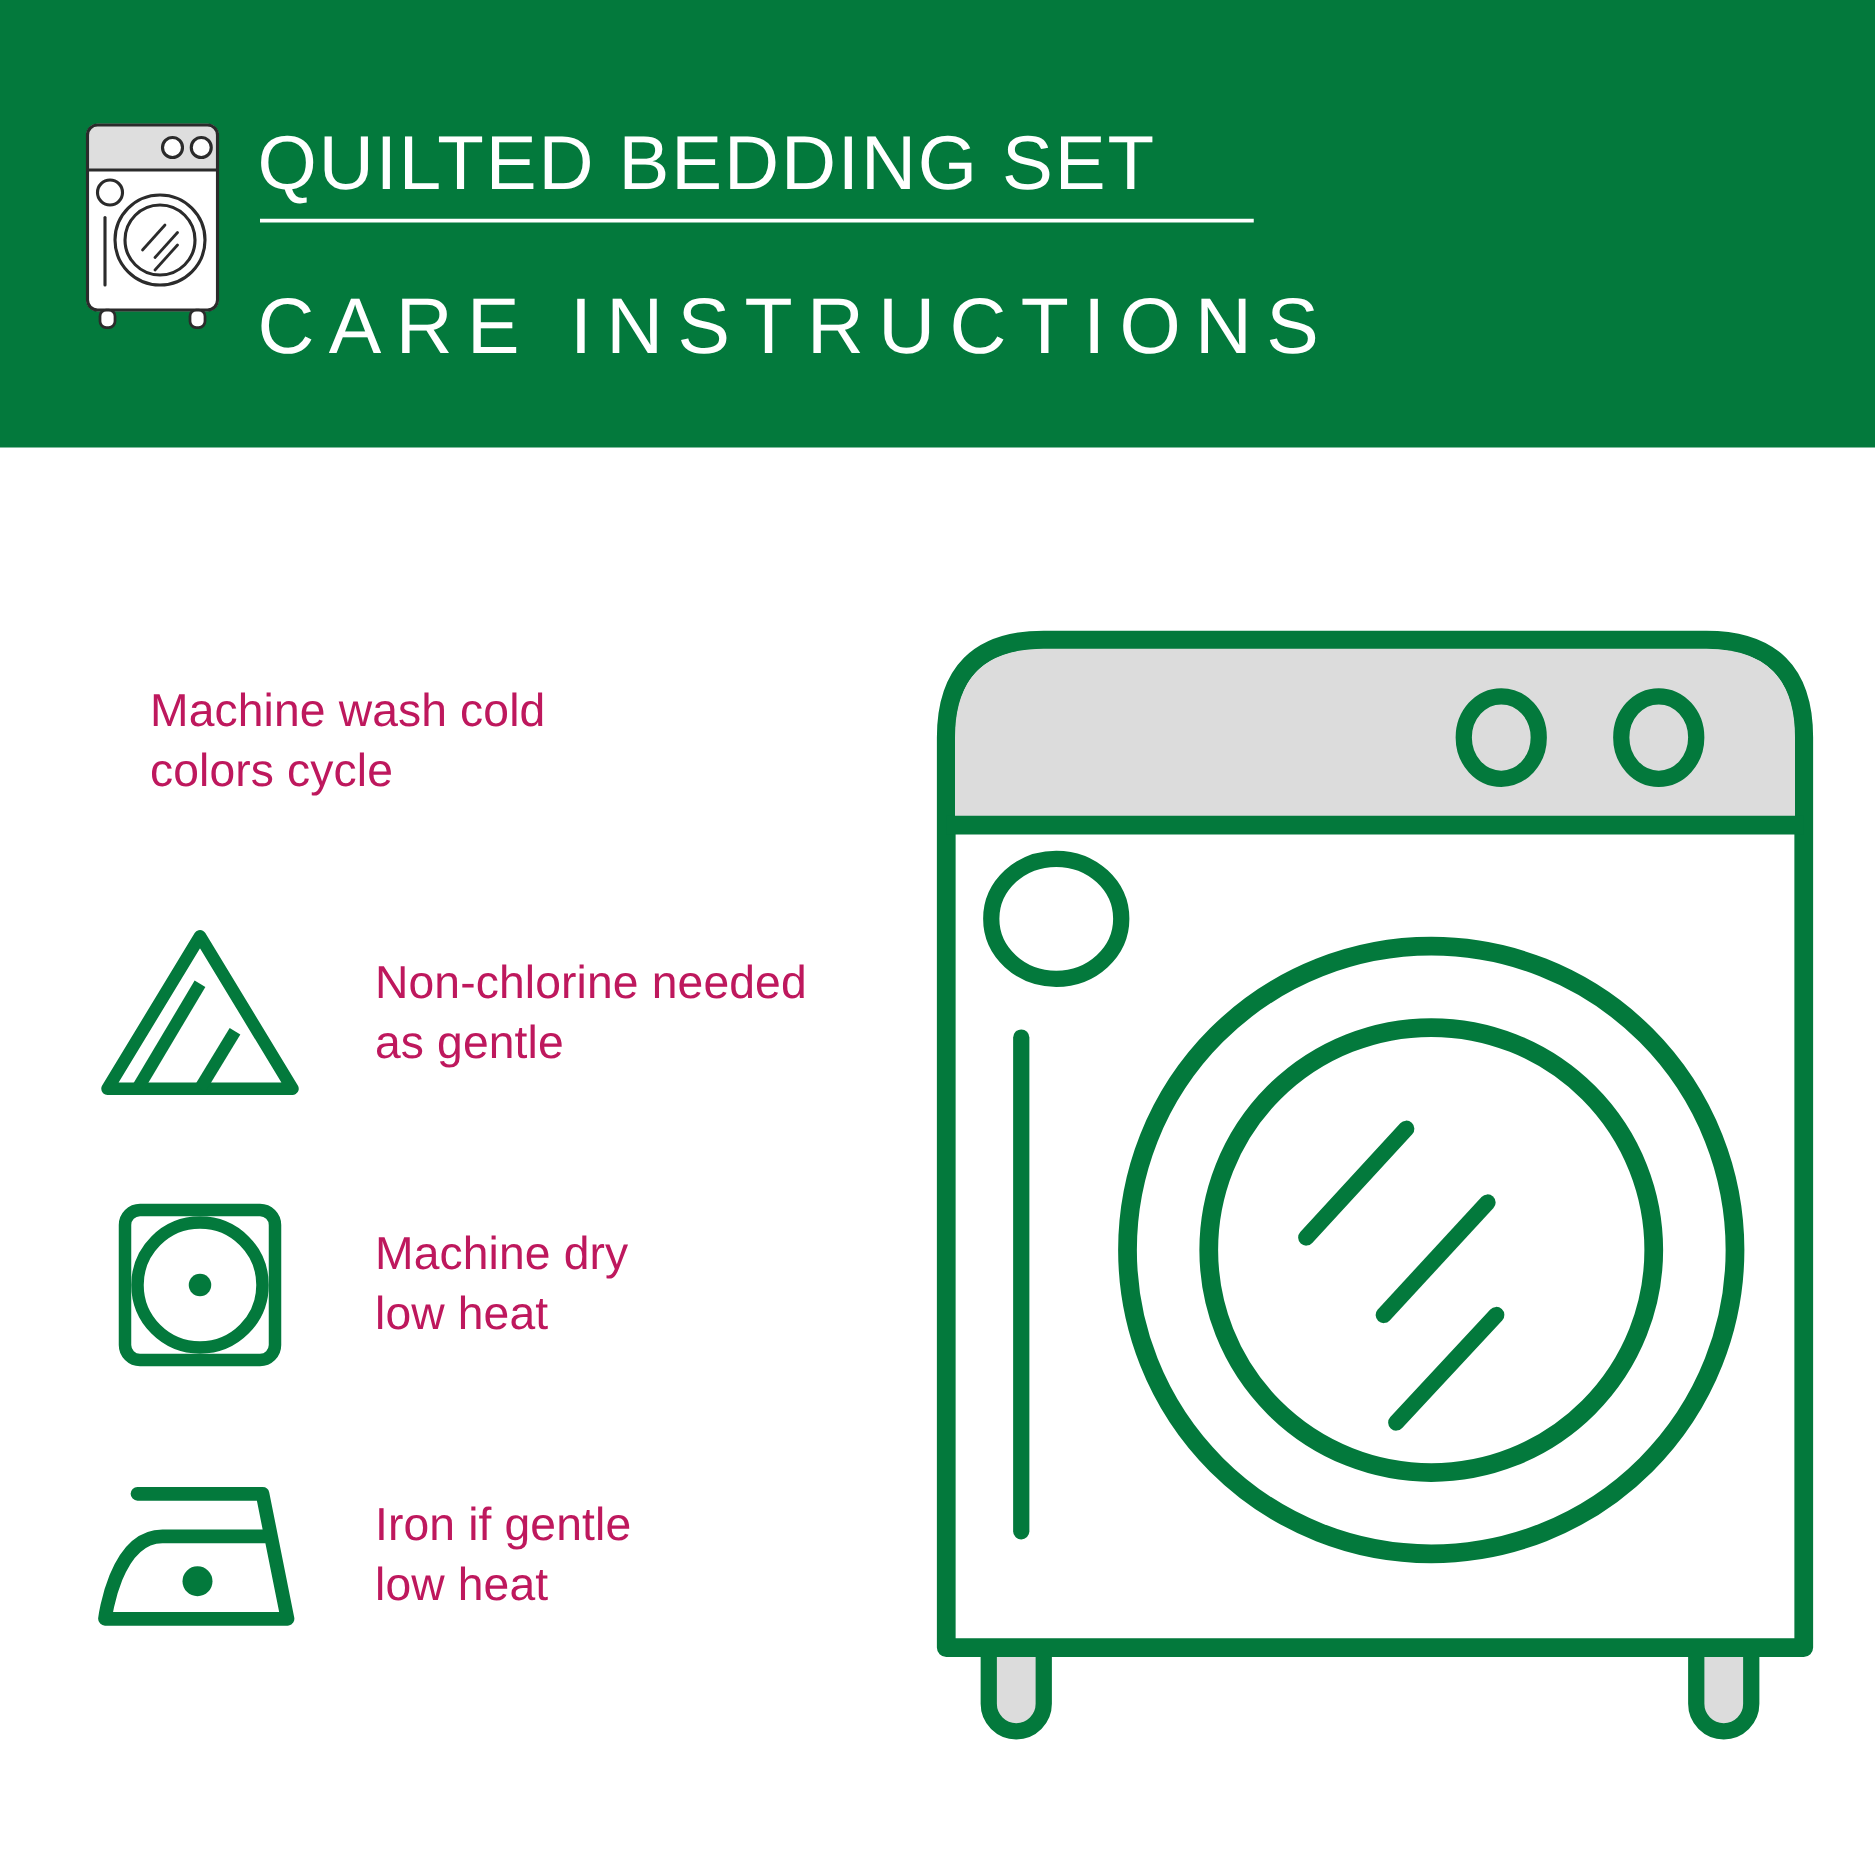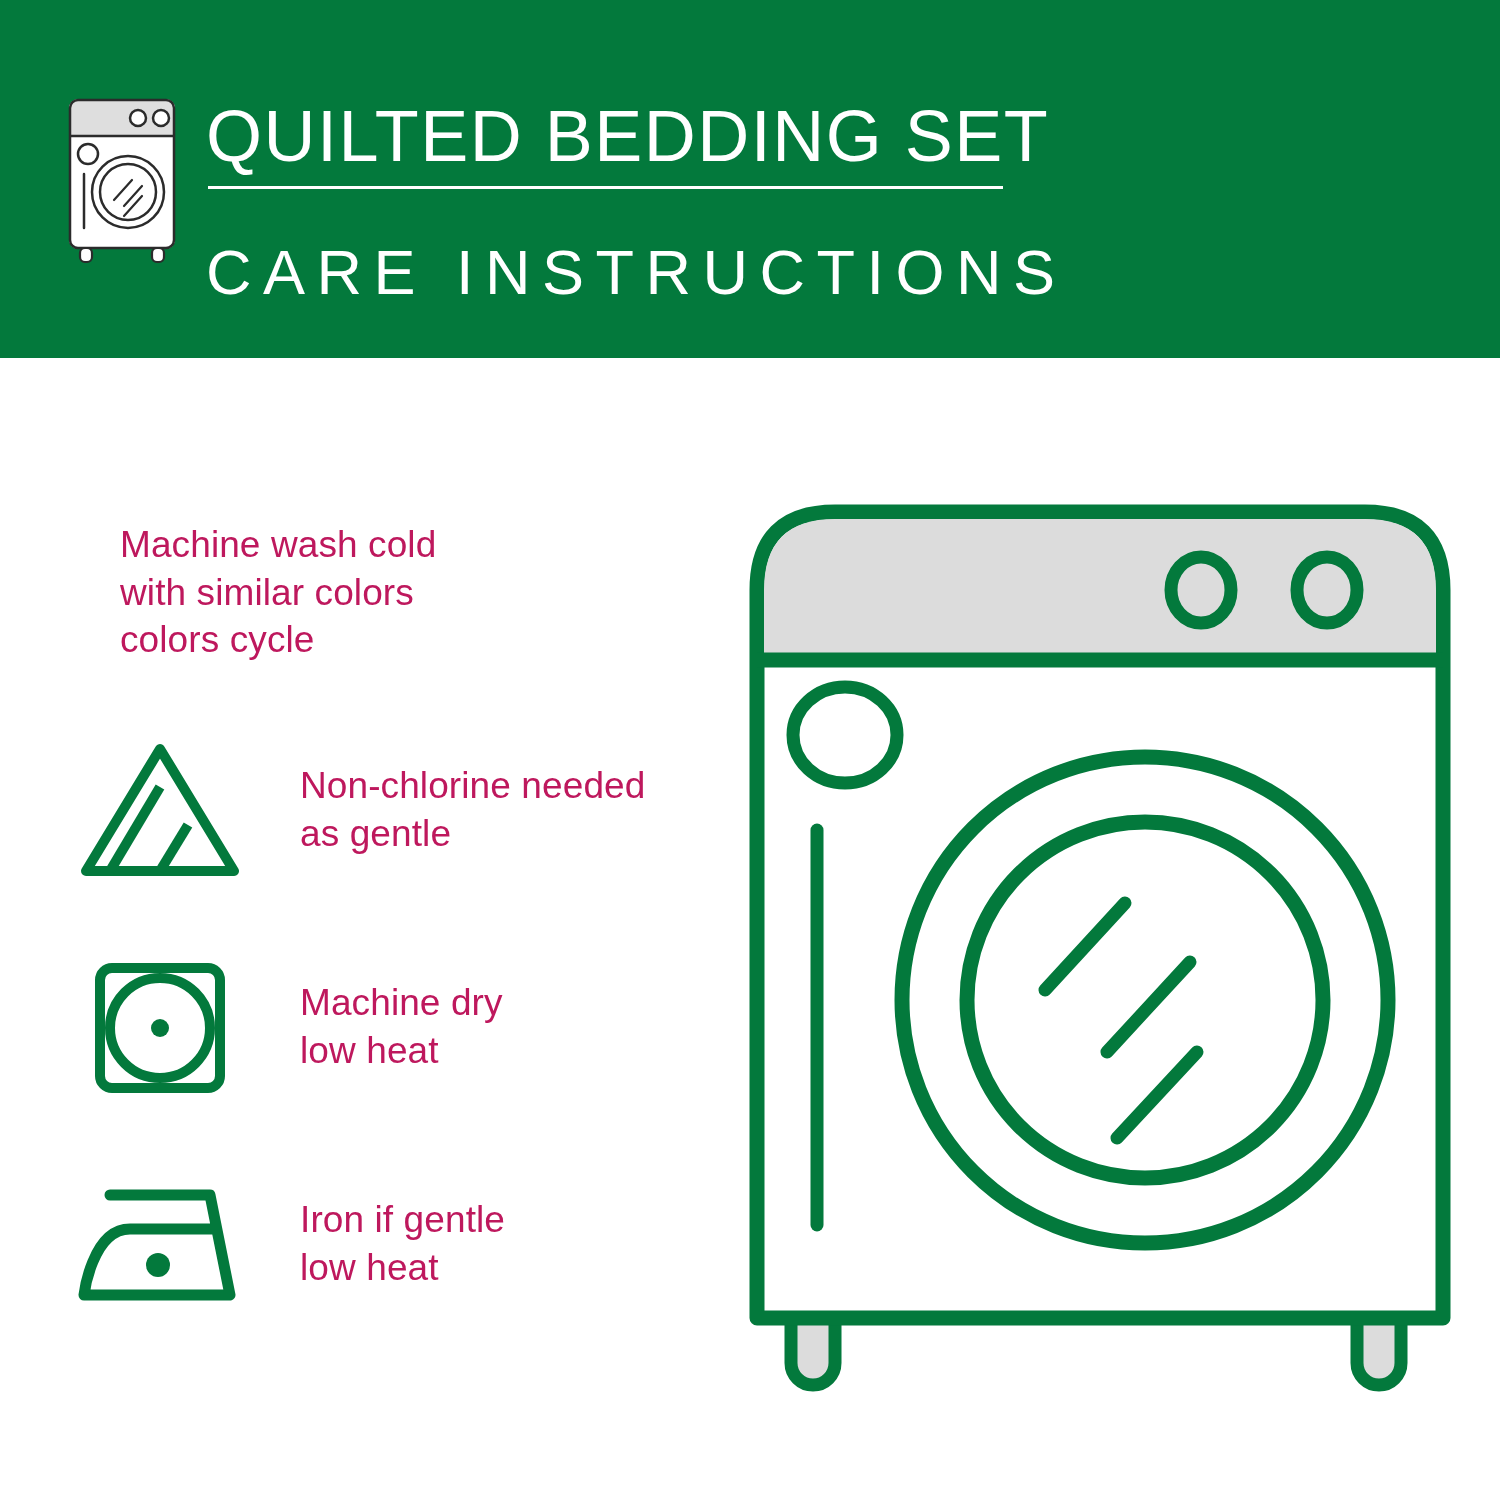--- a/index.html
+++ b/index.html
@@ -43,21 +43,21 @@
     flex: 0 0 auto;
     margin-right: 24px;
   }
   .header-titles {
     display: flex;
     flex-direction: column;
     padding-top: 4px;
   }
   .title-main {
     color: #ffffff;
-    font-size: 72px;
+    font-size: 61px;
     font-weight: 300;
     letter-spacing: 1.5px;
     line-height: 1.0;
     white-space: nowrap;
     font-family: "Liberation Sans Narrow", "Liberation Sans", sans-serif;
   }
   .title-rule {
     width: 795px;
     height: 3px;
     background: #ffffff;
@@ -156,21 +156,20 @@
       </div>
 
     </div>
   </div>
 
   <div class="care-list">
 
     <div class="care-row">
       <div class="care-text">
         <div>Machine wash cold</div>
-        <div>with similar colors</div>
         <div>colors cycle</div>
       </div>
     </div>
 
     <div class="care-row">
       <div class="care-symbol">
         <svg width="180" height="150" viewBox="0 0 180 150">
           <path d="M90 14 L164 136 L16 136 Z" fill="none" stroke="#03793C" stroke-width="10" stroke-linejoin="round"></path>
           <line x1="90" y1="52" x2="40" y2="136" stroke="#03793C" stroke-width="10" stroke-linecap="butt"></line>
           <line x1="118" y1="90" x2="90" y2="136" stroke="#03793C" stroke-width="10" stroke-linecap="butt"></line>

